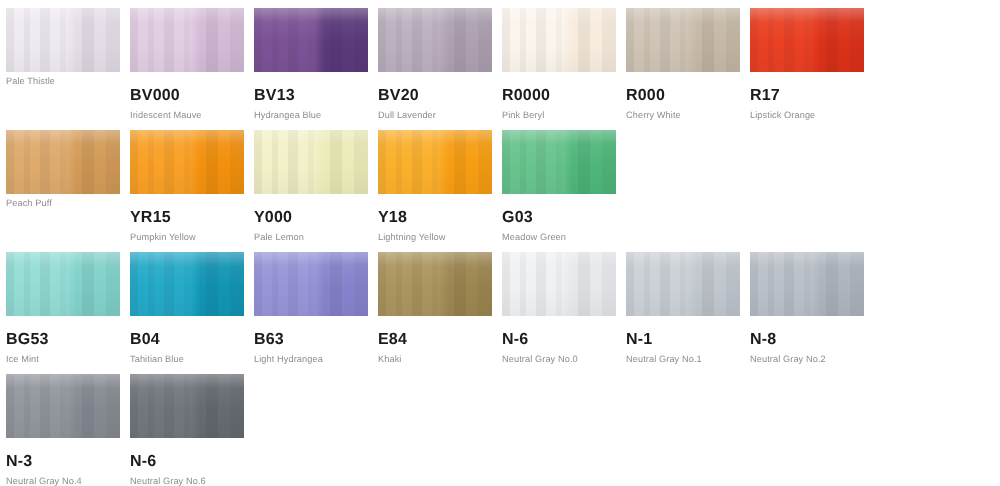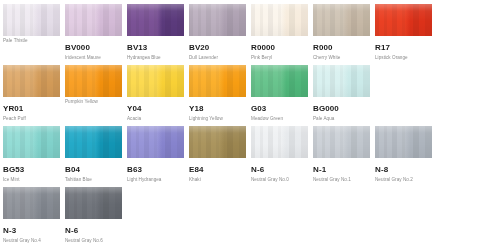--- a/index.html
+++ b/index.html
@@ -164,47 +164,47 @@
       <div class="swatch-cell">
         <div class="swatch-chip" style="background: linear-gradient(to right, rgb(222, 170, 108) 0%, rgb(222, 170, 108) 52%, rgb(210, 154, 87) 62%, rgb(210, 154, 87) 100%);">
           <span class="band" style="left: 0px; width: 4px; background: rgba(0, 0, 0, 0.05);"></span>
           <span class="band" style="left: 9px; width: 3px; background: rgba(0, 0, 0, 0.04);"></span>
           <span class="band" style="left: 17px; width: 5px; background: rgba(0, 0, 0, 0.05);"></span>
           <span class="band" style="left: 27px; width: 3px; background: rgba(0, 0, 0, 0.03);"></span>
           <span class="band" style="left: 38px; width: 6px; background: rgba(0, 0, 0, 0.05);"></span>
           <span class="band" style="left: 50px; width: 7px; background: rgba(0, 0, 0, 0.04);"></span>
           <span class="sheen"></span>
         </div>
-        <div class="swatch-code">YR01</div>
         <div class="swatch-name">Peach Puff</div>
       </div>
       <div class="swatch-cell">
         <div class="swatch-chip" style="background: linear-gradient(to right, rgb(249, 160, 38) 0%, rgb(249, 160, 38) 52%, rgb(242, 144, 13) 62%, rgb(242, 144, 13) 100%);">
           <span class="band" style="left: 0px; width: 4px; background: rgba(0, 0, 0, 0.05);"></span>
           <span class="band" style="left: 9px; width: 3px; background: rgba(0, 0, 0, 0.04);"></span>
           <span class="band" style="left: 17px; width: 5px; background: rgba(0, 0, 0, 0.05);"></span>
           <span class="band" style="left: 27px; width: 3px; background: rgba(0, 0, 0, 0.03);"></span>
           <span class="band" style="left: 38px; width: 6px; background: rgba(0, 0, 0, 0.05);"></span>
           <span class="band" style="left: 50px; width: 7px; background: rgba(0, 0, 0, 0.04);"></span>
           <span class="sheen"></span>
         </div>
+        <div class="swatch-code">YR15</div>
         <div class="swatch-name">Pumpkin Yellow</div>
       </div>
       <div class="swatch-cell">
-        <div class="swatch-chip" style="background: linear-gradient(to right, rgb(252, 218, 80) 0%, rgb(252, 218, 80) 52%, rgb(248, 208, 53) 62%, rgb(248, 208, 53) 100%);">
-          <span class="band" style="left: 0px; width: 4px; background: rgba(0, 0, 0, 0.05);"></span>
-          <span class="band" style="left: 9px; width: 3px; background: rgba(0, 0, 0, 0.04);"></span>
-          <span class="band" style="left: 17px; width: 5px; background: rgba(0, 0, 0, 0.05);"></span>
-          <span class="band" style="left: 27px; width: 3px; background: rgba(0, 0, 0, 0.03);"></span>
-          <span class="band" style="left: 38px; width: 6px; background: rgba(0, 0, 0, 0.05);"></span>
-          <span class="band" style="left: 50px; width: 7px; background: rgba(0, 0, 0, 0.04);"></span>
-          <span class="sheen"></span>
-        </div>
-        <div class="swatch-code">Y04</div>
-        <div class="swatch-name">Acacia</div>
+        <div class="swatch-chip" style="background: linear-gradient(to right, rgb(243, 241, 200) 0%, rgb(243, 241, 200) 52%, rgb(236, 235, 184) 62%, rgb(236, 235, 184) 100%);">
+          <span class="band" style="left: 0px; width: 4px; background: rgba(0, 0, 0, 0.05);"></span>
+          <span class="band" style="left: 9px; width: 3px; background: rgba(0, 0, 0, 0.04);"></span>
+          <span class="band" style="left: 17px; width: 5px; background: rgba(0, 0, 0, 0.05);"></span>
+          <span class="band" style="left: 27px; width: 3px; background: rgba(0, 0, 0, 0.03);"></span>
+          <span class="band" style="left: 38px; width: 6px; background: rgba(0, 0, 0, 0.05);"></span>
+          <span class="band" style="left: 50px; width: 7px; background: rgba(0, 0, 0, 0.04);"></span>
+          <span class="sheen"></span>
+        </div>
+        <div class="swatch-code">Y000</div>
+        <div class="swatch-name">Pale Lemon</div>
       </div>
       <div class="swatch-cell">
         <div class="swatch-chip" style="background: linear-gradient(to right, rgb(251, 176, 44) 0%, rgb(251, 176, 44) 52%, rgb(247, 157, 18) 62%, rgb(247, 157, 18) 100%);">
           <span class="band" style="left: 0px; width: 4px; background: rgba(0, 0, 0, 0.05);"></span>
           <span class="band" style="left: 9px; width: 3px; background: rgba(0, 0, 0, 0.04);"></span>
           <span class="band" style="left: 17px; width: 5px; background: rgba(0, 0, 0, 0.05);"></span>
           <span class="band" style="left: 27px; width: 3px; background: rgba(0, 0, 0, 0.03);"></span>
           <span class="band" style="left: 38px; width: 6px; background: rgba(0, 0, 0, 0.05);"></span>
           <span class="band" style="left: 50px; width: 7px; background: rgba(0, 0, 0, 0.04);"></span>
           <span class="sheen"></span>
@@ -217,33 +217,20 @@
           <span class="band" style="left: 0px; width: 4px; background: rgba(0, 0, 0, 0.05);"></span>
           <span class="band" style="left: 9px; width: 3px; background: rgba(0, 0, 0, 0.04);"></span>
           <span class="band" style="left: 17px; width: 5px; background: rgba(0, 0, 0, 0.05);"></span>
           <span class="band" style="left: 27px; width: 3px; background: rgba(0, 0, 0, 0.03);"></span>
           <span class="band" style="left: 38px; width: 6px; background: rgba(0, 0, 0, 0.05);"></span>
           <span class="band" style="left: 50px; width: 7px; background: rgba(0, 0, 0, 0.04);"></span>
           <span class="sheen"></span>
         </div>
         <div class="swatch-code">G03</div>
         <div class="swatch-name">Meadow Green</div>
-      </div>
-      <div class="swatch-cell">
-        <div class="swatch-chip" style="background: linear-gradient(to right, rgb(217, 241, 240) 0%, rgb(217, 241, 240) 52%, rgb(203, 234, 233) 62%, rgb(203, 234, 233) 100%);">
-          <span class="band" style="left: 0px; width: 4px; background: rgba(0, 0, 0, 0.05);"></span>
-          <span class="band" style="left: 9px; width: 3px; background: rgba(0, 0, 0, 0.04);"></span>
-          <span class="band" style="left: 17px; width: 5px; background: rgba(0, 0, 0, 0.05);"></span>
-          <span class="band" style="left: 27px; width: 3px; background: rgba(0, 0, 0, 0.03);"></span>
-          <span class="band" style="left: 38px; width: 6px; background: rgba(0, 0, 0, 0.05);"></span>
-          <span class="band" style="left: 50px; width: 7px; background: rgba(0, 0, 0, 0.04);"></span>
-          <span class="sheen"></span>
-        </div>
-        <div class="swatch-code">BG000</div>
-        <div class="swatch-name">Pale Aqua</div>
       </div>
     </div>
     <div class="swatch-row">
       <div class="swatch-cell">
         <div class="swatch-chip" style="background: linear-gradient(to right, rgb(147, 220, 213) 0%, rgb(147, 220, 213) 52%, rgb(128, 209, 202) 62%, rgb(128, 209, 202) 100%);">
           <span class="band" style="left: 0px; width: 4px; background: rgba(0, 0, 0, 0.05);"></span>
           <span class="band" style="left: 9px; width: 3px; background: rgba(0, 0, 0, 0.04);"></span>
           <span class="band" style="left: 17px; width: 5px; background: rgba(0, 0, 0, 0.05);"></span>
           <span class="band" style="left: 27px; width: 3px; background: rgba(0, 0, 0, 0.03);"></span>
           <span class="band" style="left: 38px; width: 6px; background: rgba(0, 0, 0, 0.05);"></span>

